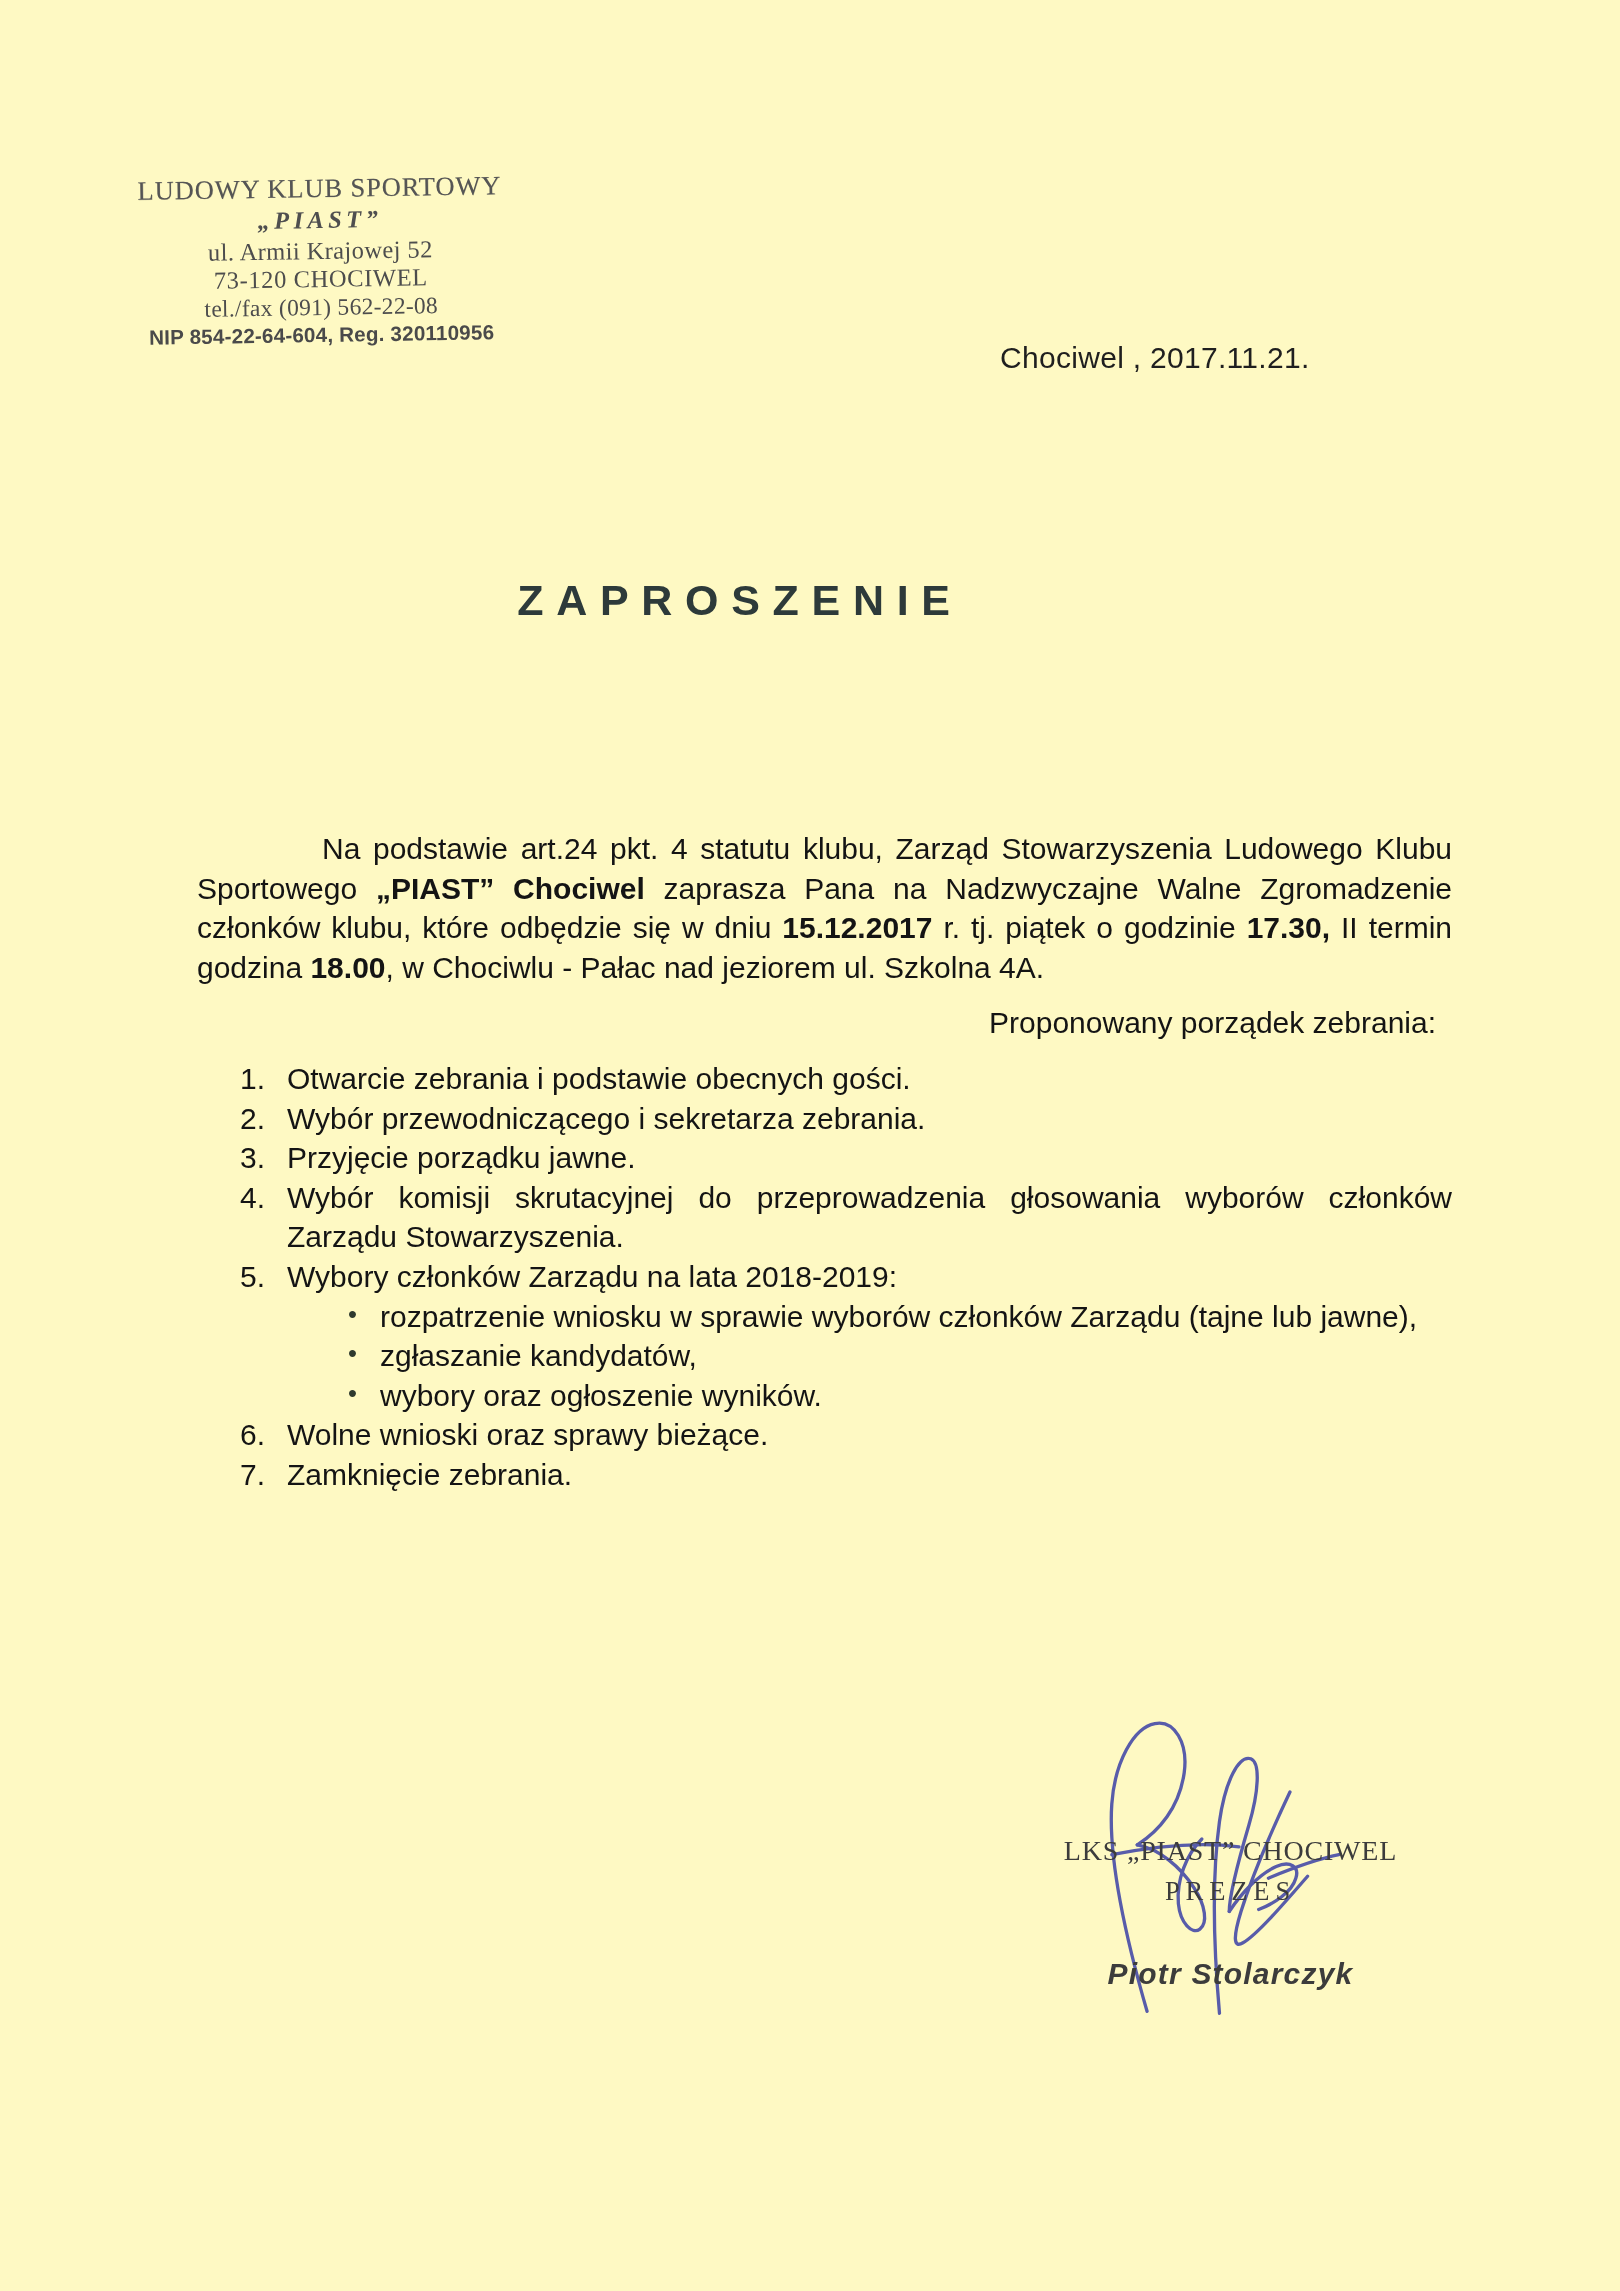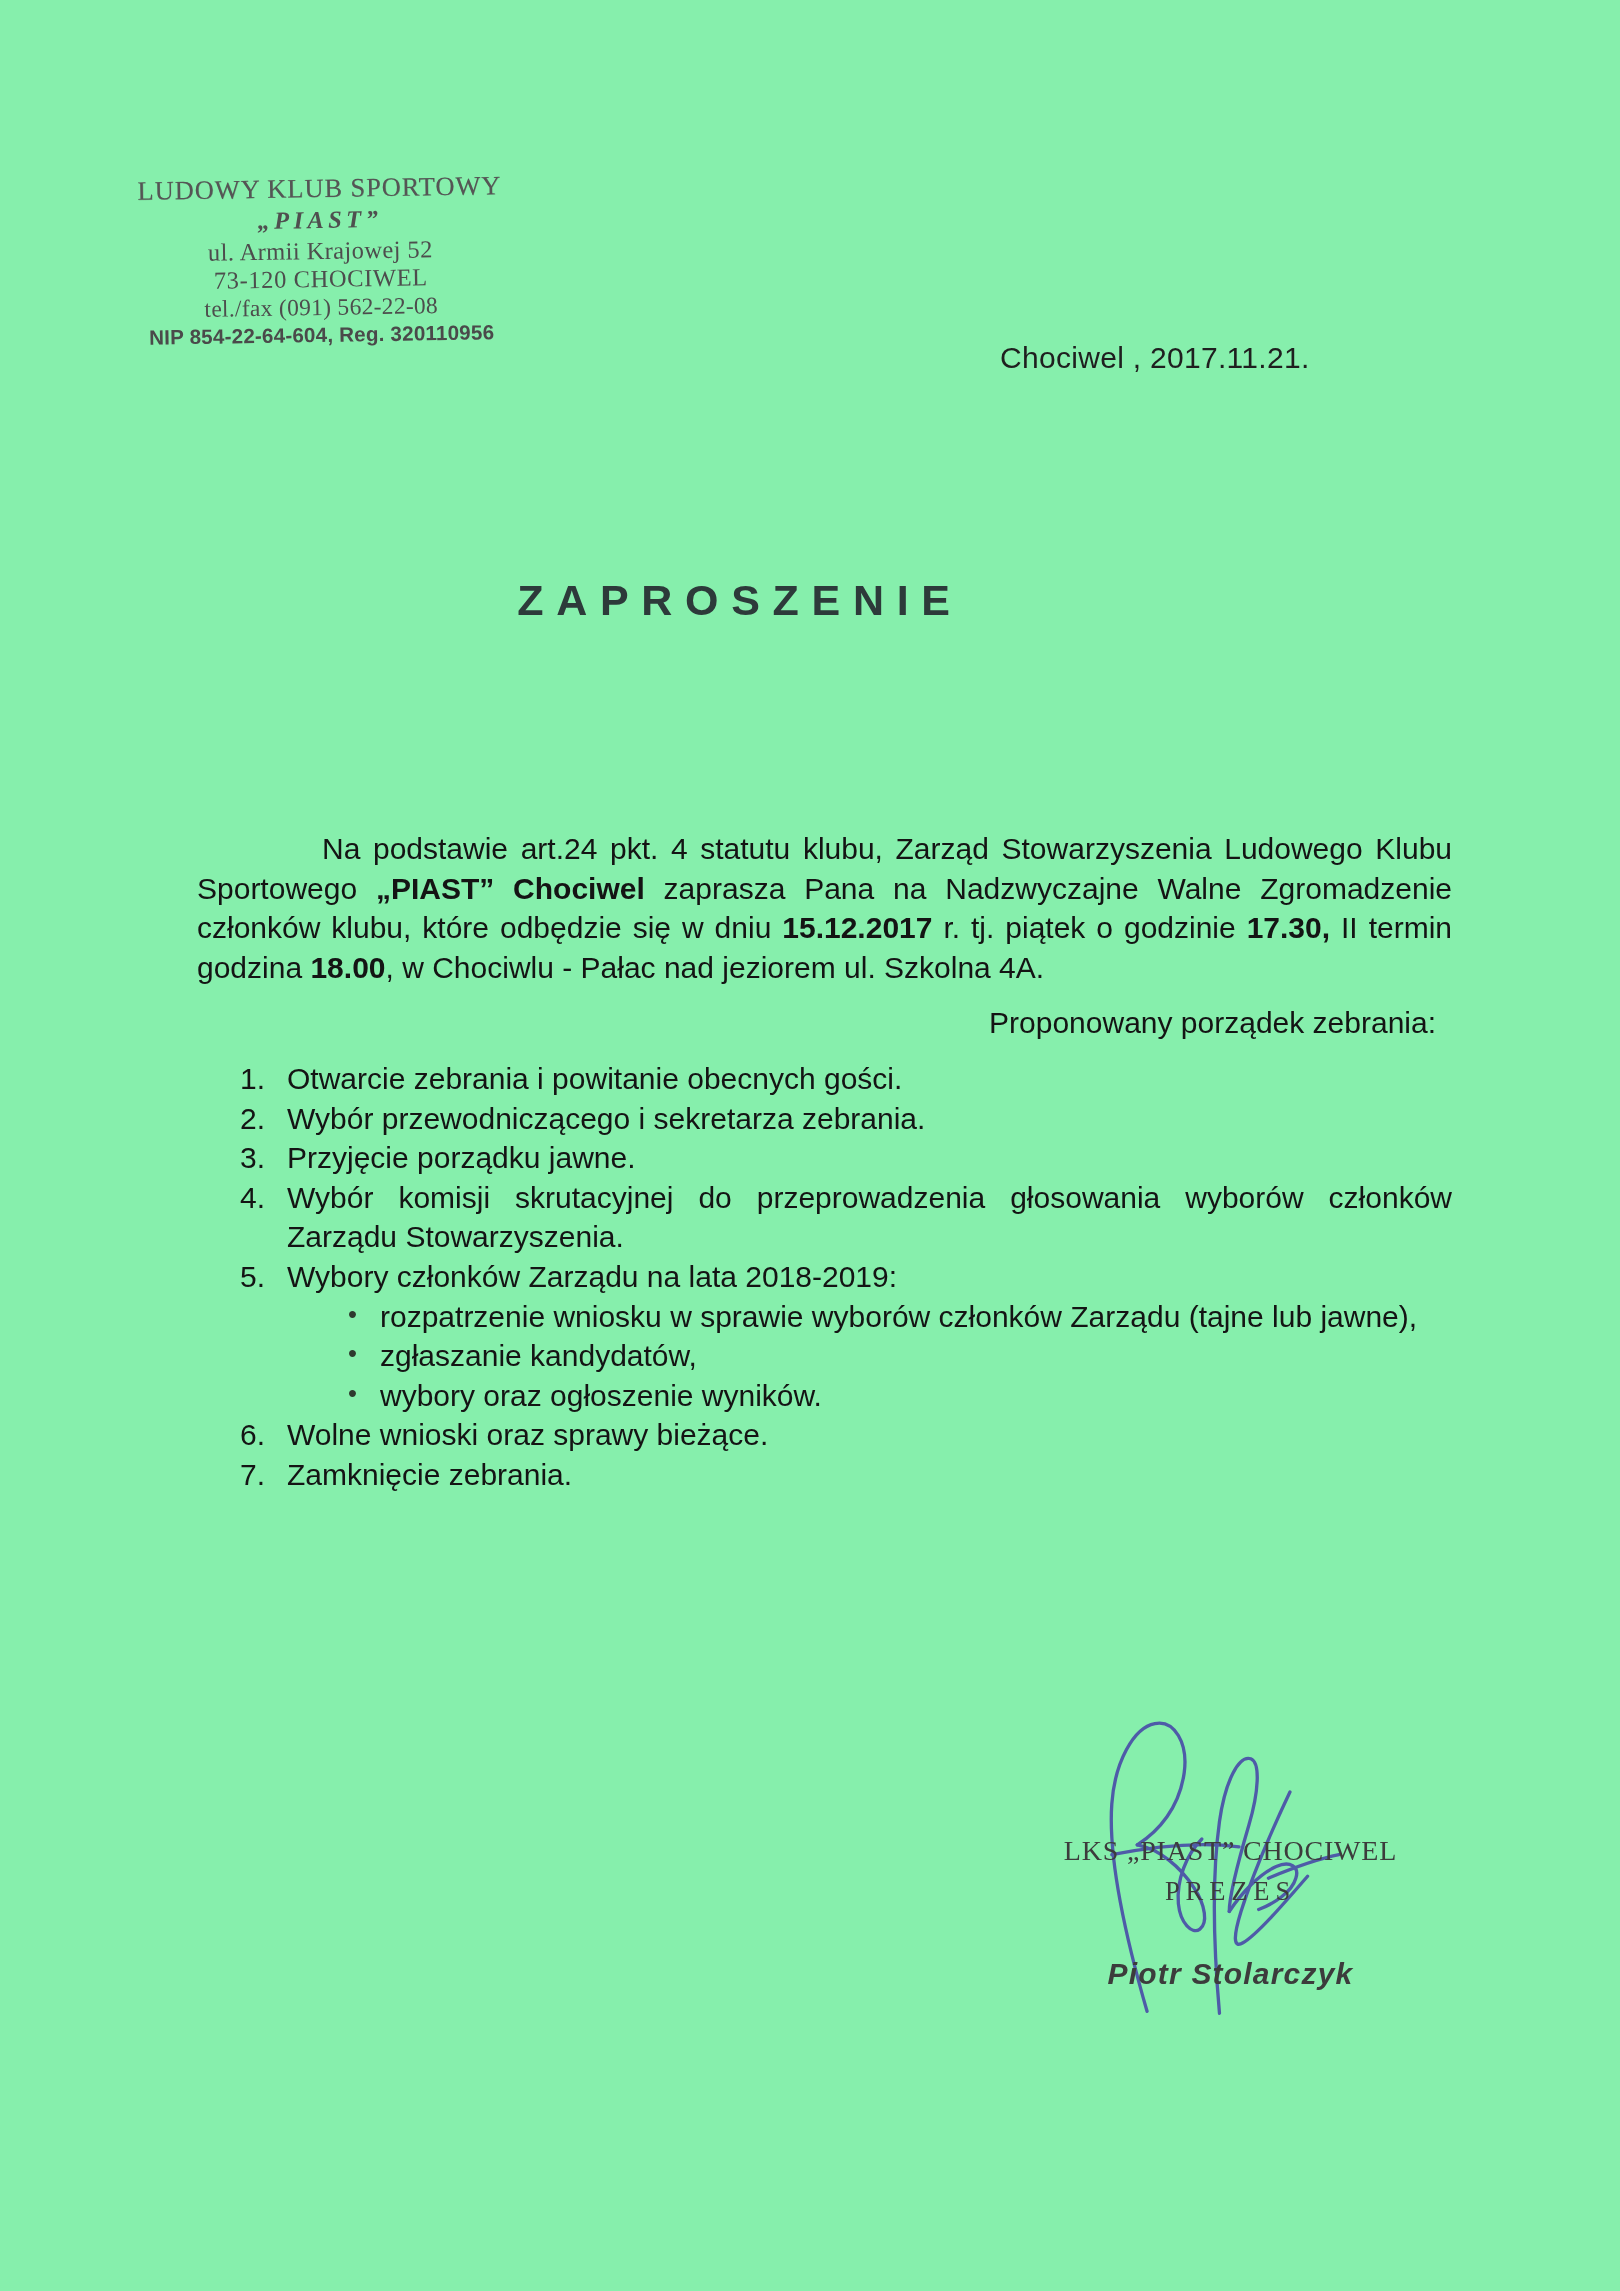--- a/index.html
+++ b/index.html
@@ -9,21 +9,21 @@
     background: #ffffff;
   }
   body {
     font-family: "Liberation Sans", sans-serif;
     color: #1b1b1b;
   }
   .page {
     position: relative;
     width: 1620px;
     height: 2292px;
-    background: #86efac;
+    background: #fef9c3;
     overflow: hidden;
     box-sizing: border-box;
   }
 
   
   .header-stamp {
     position: absolute;
     left: 90px;
     top: 173px;
     width: 461px;
@@ -229,21 +229,21 @@
 
   <div class="body-block">
 
     <p class="intro-par"><span>Na podstawie art.24 pkt. 4 statutu klubu, Zarząd   Stowarzyszenia Ludowego Klubu Sportowego </span><b>„PIAST” Chociwel</b><span> zaprasza Pana na Nadzwyczajne Walne Zgromadzenie  członków klubu, które odbędzie się w dniu </span><b>15.12.2017</b><span> r. tj. piątek o godzinie </span><b>17.30,</b><span> II termin godzina </span><b>18.00</b><span>, w Chociwlu -  Pałac nad jeziorem ul. Szkolna 4A.</span></p>
 
     <p class="agenda-head">Proponowany porządek zebrania:</p>
 
     <ol class="agenda">
       <li class="no-justify">
         <span class="num">1.</span>
-        <span>Otwarcie zebrania i powitanie obecnych gości.</span>
+        <span>Otwarcie zebrania i podstawie obecnych gości.</span>
       </li>
       <li class="no-justify">
         <span class="num">2.</span>
         <span>Wybór przewodniczącego i sekretarza zebrania.</span>
       </li>
       <li class="no-justify">
         <span class="num">3.</span>
         <span>Przyjęcie porządku jawne.</span>
       </li>
       <li>

